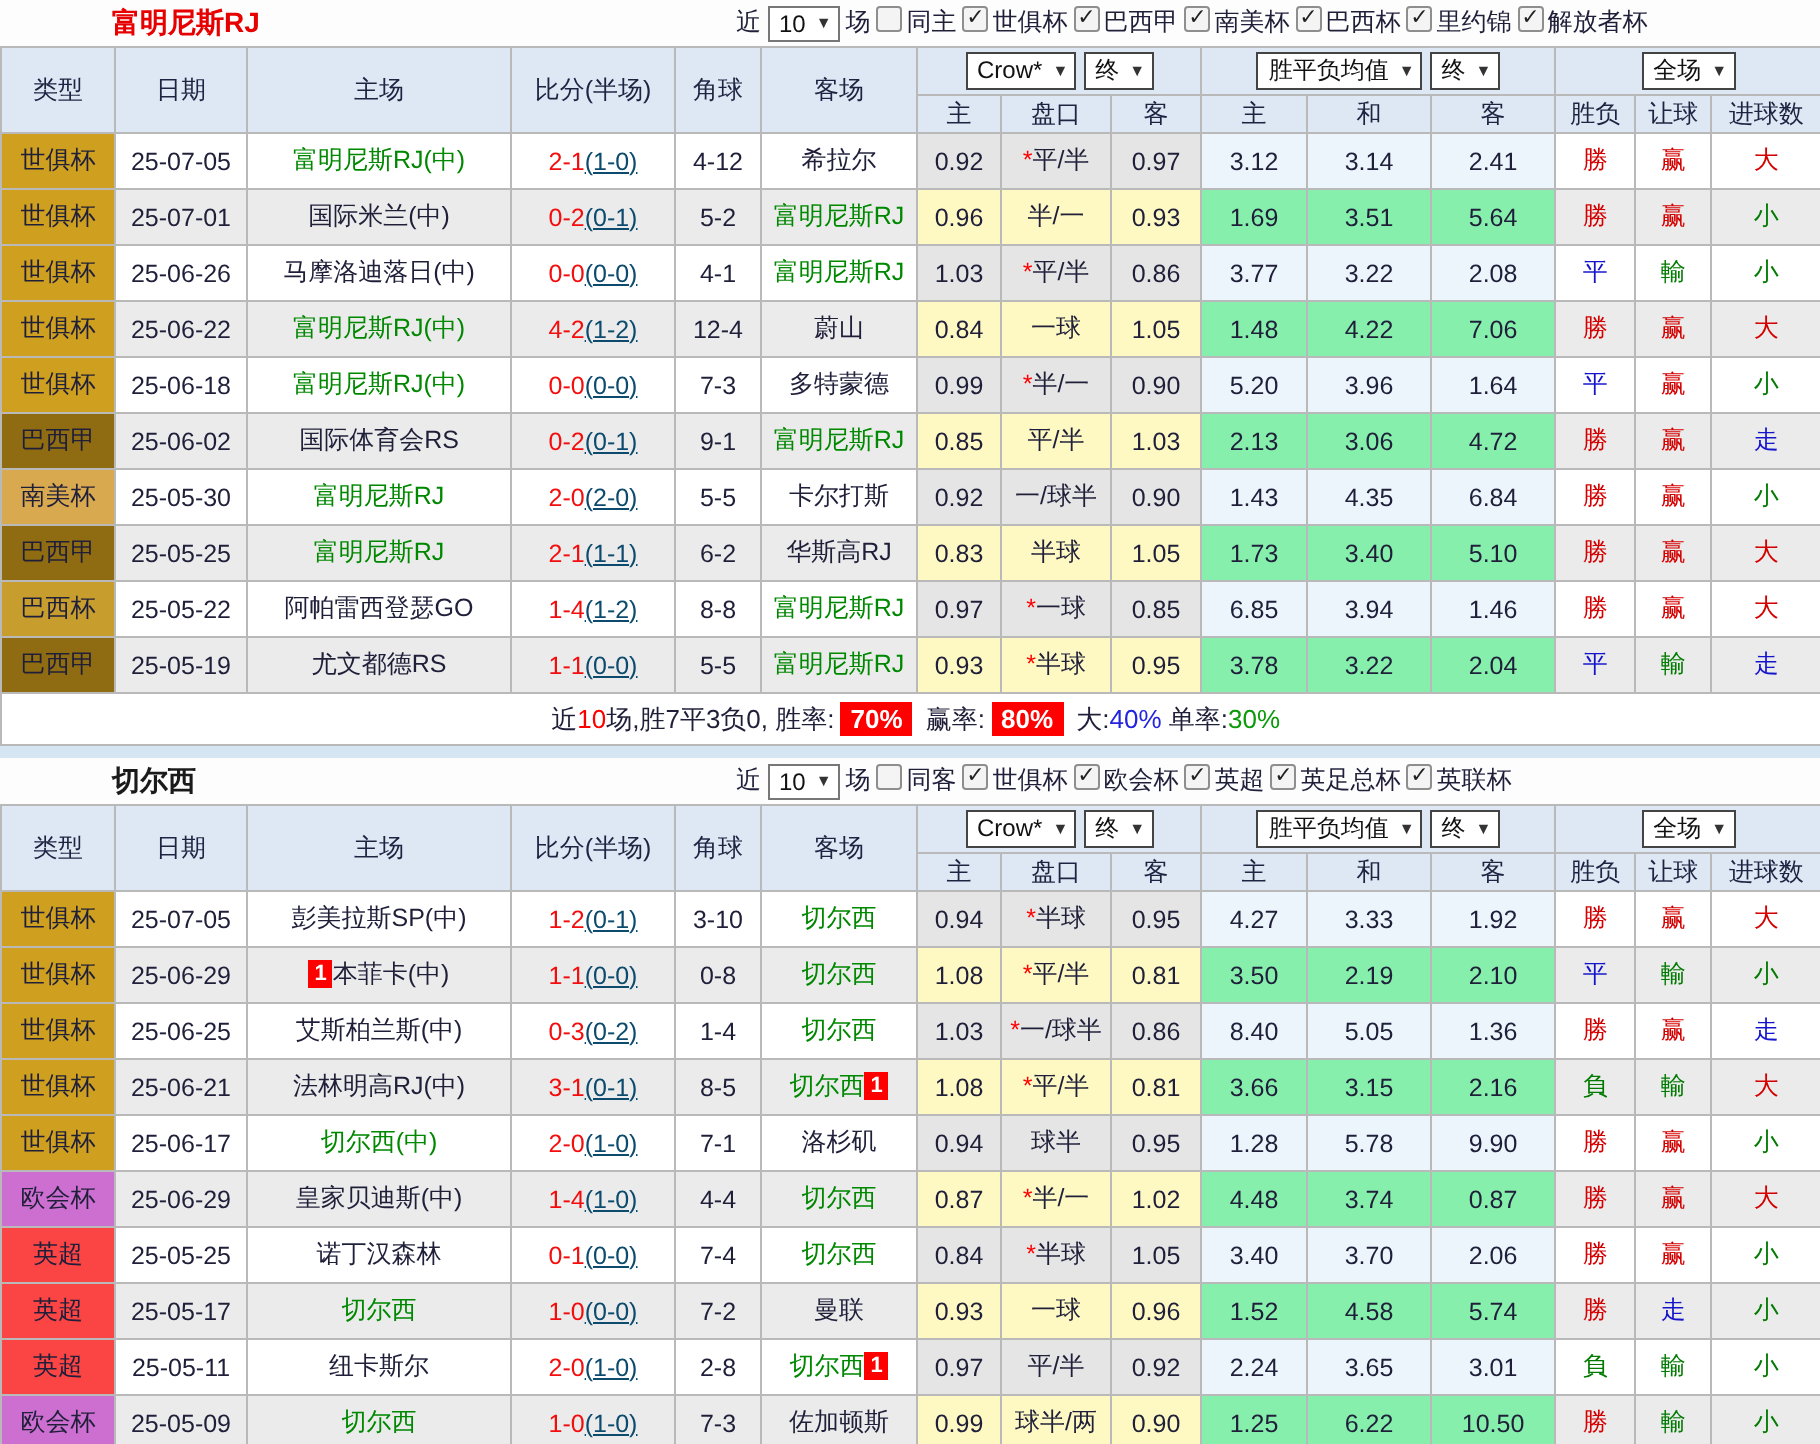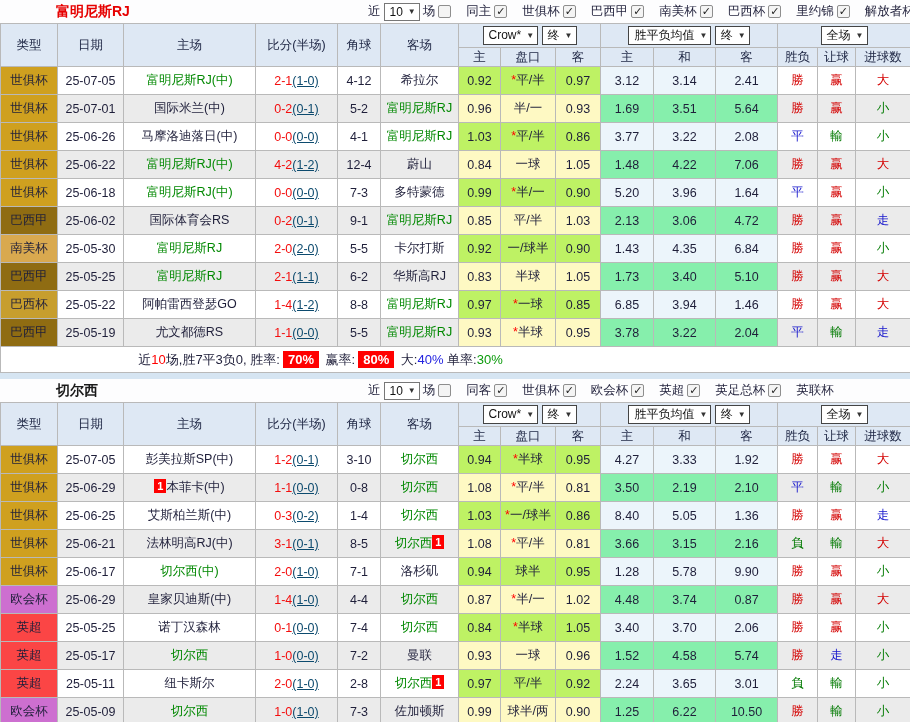--- a/index.html
+++ b/index.html
@@ -4,46 +4,46 @@
 <style>
   * { box-sizing: border-box; margin: 0; padding: 0; }
   html,body { width: 910px; height: 722px; overflow: hidden; }
   body { background: #d6e5f2; font-family: "Liberation Sans", "DejaVu Sans", sans-serif; }
   .section { background: #fff; }
   .titlebar { position: relative; height: 23px; background: #fdfdfe; }
   .title { position: absolute; left: 56px; top: 3px; font-size: 14px; font-weight: bold; }
   .filters { position: absolute; left: 368px; top: 0; height: 100%; display: flex; align-items: center; gap: 3px; font-size: 12.5px; color: #1f1f3a; white-space: nowrap; }
   .selbox { display: inline-flex; align-items: center; justify-content: space-between; background: #fff; border: 1px solid #777; height: 18px; padding: 0 3px 0 5px; font-size: 12px; color: #111; cursor: default; }
   .selbox .arr { font-size: 8px; margin-left: 5px; color: #333; }
-  .cbwrap { display: inline-flex; align-items: center; gap: 15px; cursor: default; }
+  .cbwrap { display: inline-flex; gap: 2px; cursor: default; }
   .cb { display: inline-flex; align-items: center; justify-content: center; width: 13px; height: 13px; border: 1px solid #8e8e8e; border-radius: 2px; background: #f4f4f4; font-size: 11px; line-height: 11px; color: #222; font-weight: bold; }
   table { border-collapse: collapse; table-layout: fixed; width: 910px; border: 1px solid #999; }
   th, td { border: 1px solid #b9b9b9; text-align: center; font-size: 12.5px; overflow: hidden; white-space: nowrap; }
   thead th { background: #dee8f4; color: #1c2442; font-weight: normal; }
   thead tr.dd th { height: 24px; }
   thead tr.lbl th { height: 19px; }
   .ddcell { }
   .ddcell .selbox { border: 1px solid #444; height: 19px; }
   tr.data td { height: 28px; color: #1f1f3a; }
   tr.even td { background: #ebebeb; }
   tr.odd td { background: #ffffff; }
   td.type { color: #fff; }
-  tr.odd td.c-asia { background: #bef264; }
+  tr.odd td.c-asia { background: #e5e5e5; }
   tr.even td.c-asia { background: #fef9c3; }
   tr.odd td.c-euro { background: #ecf5fb; }
   tr.even td.c-euro { background: #86efac; }
   .tm-green { color: #008800; }
   .sc-full { color: #f40d0d; }
   .sc-half { color: #0c4a6e; text-decoration: underline; }
   .star { color: #ff0000; }
   .r-red { color: #d40000; }
   .r-blue { color: #1414cc; }
   .r-green { color: #007a00; }
   .badge1 { display: inline-block; background: #ff0000; color: #fff; font-size: 11px; line-height: 14px; padding: 0 3px; font-weight: bold; vertical-align: 1px; }
-  tr.summary td { height: 26px; background: #fff; padding-right: 270px; font-size: 13px; color: #1f1f3a; }
+  tr.summary td { height: 26px; background: #fff; text-align: right; padding-right: 270px; font-size: 13px; color: #1f1f3a; }
   .pct { background: #ff0000; color: #fff; padding: 1px 5px; margin: 0 3px; font-weight: bold; }
   .t-red { color: #ff0000; }
   .t-blue { color: #2323e0; }
   .t-green { color: #0a9a0a; }
   .gap { height: 6px; }
 </style>
 </head>
 <body>
 
 <div id="app">

